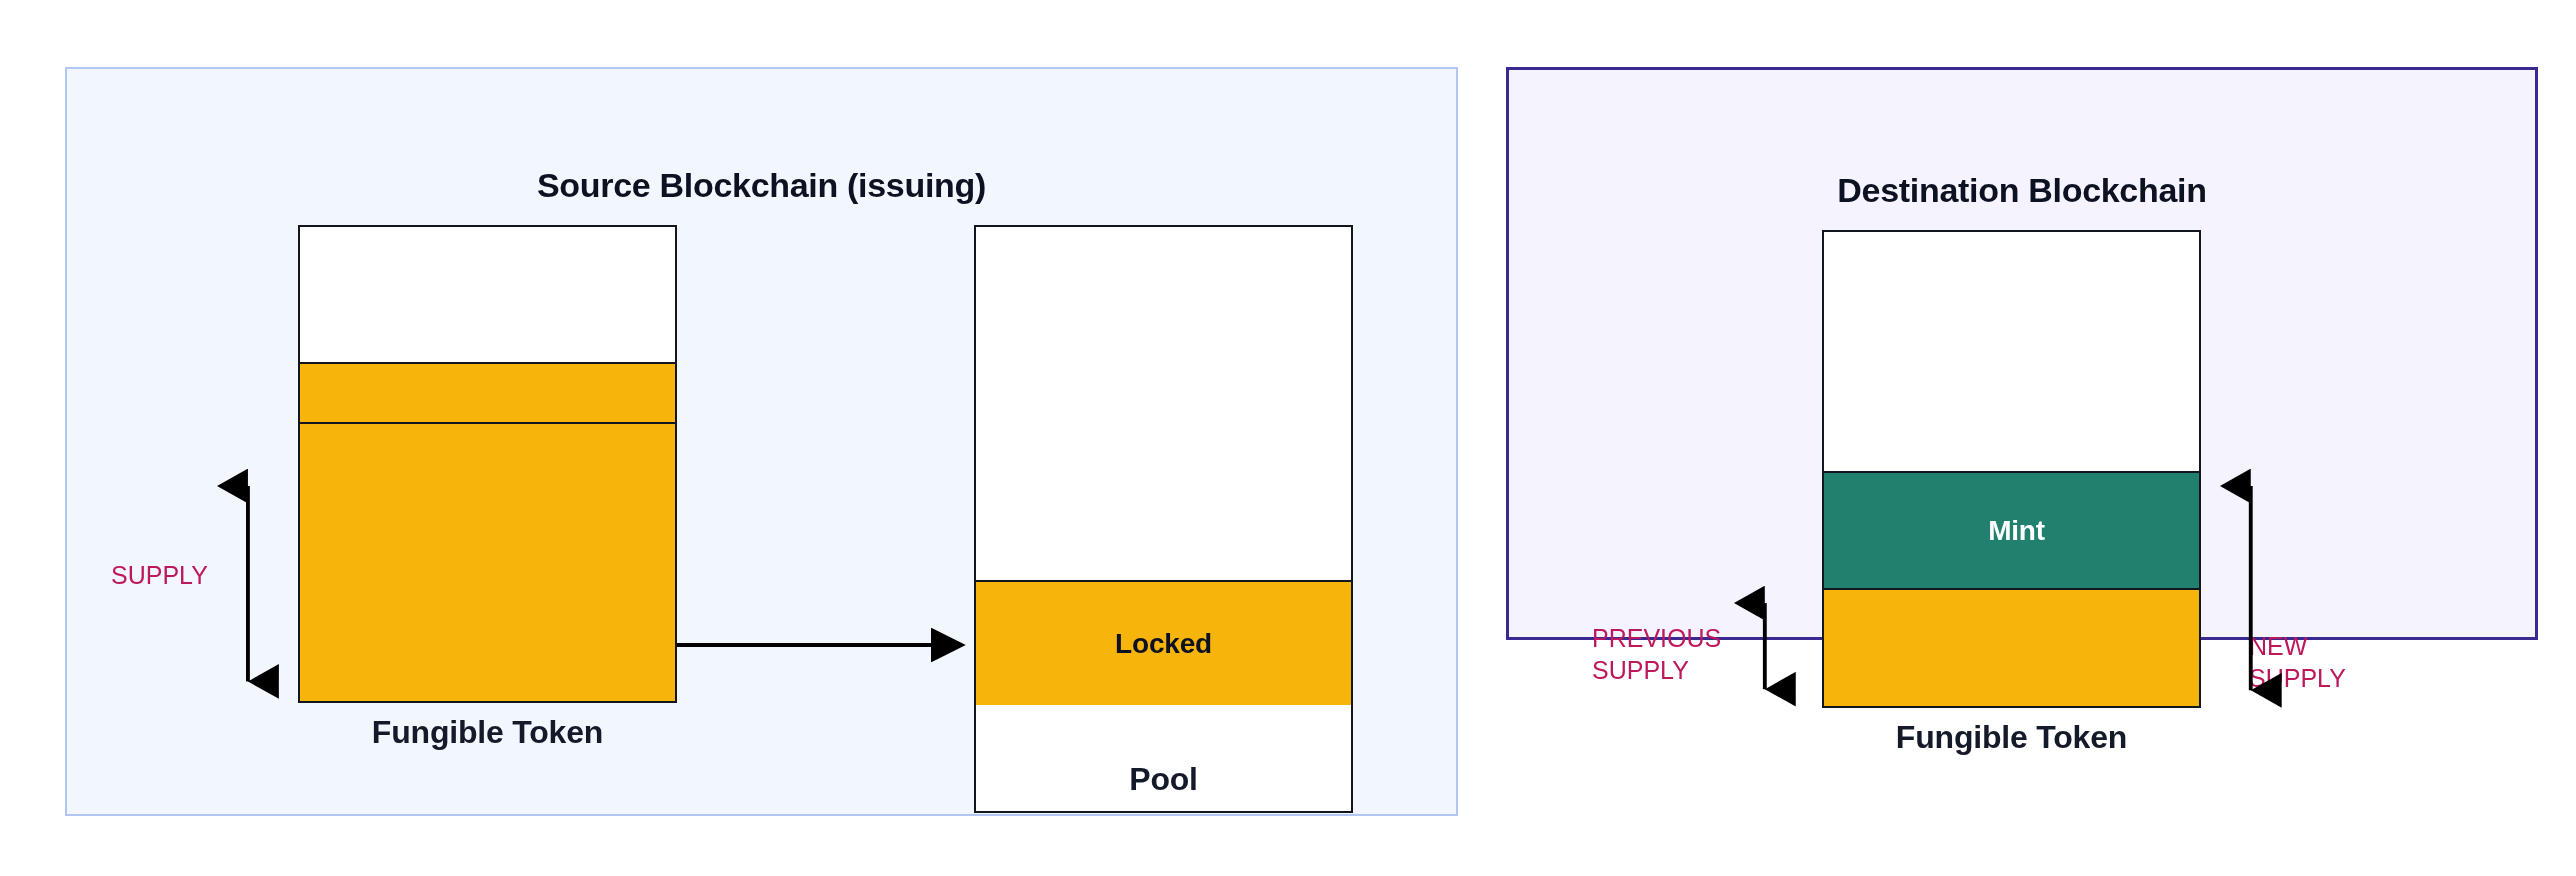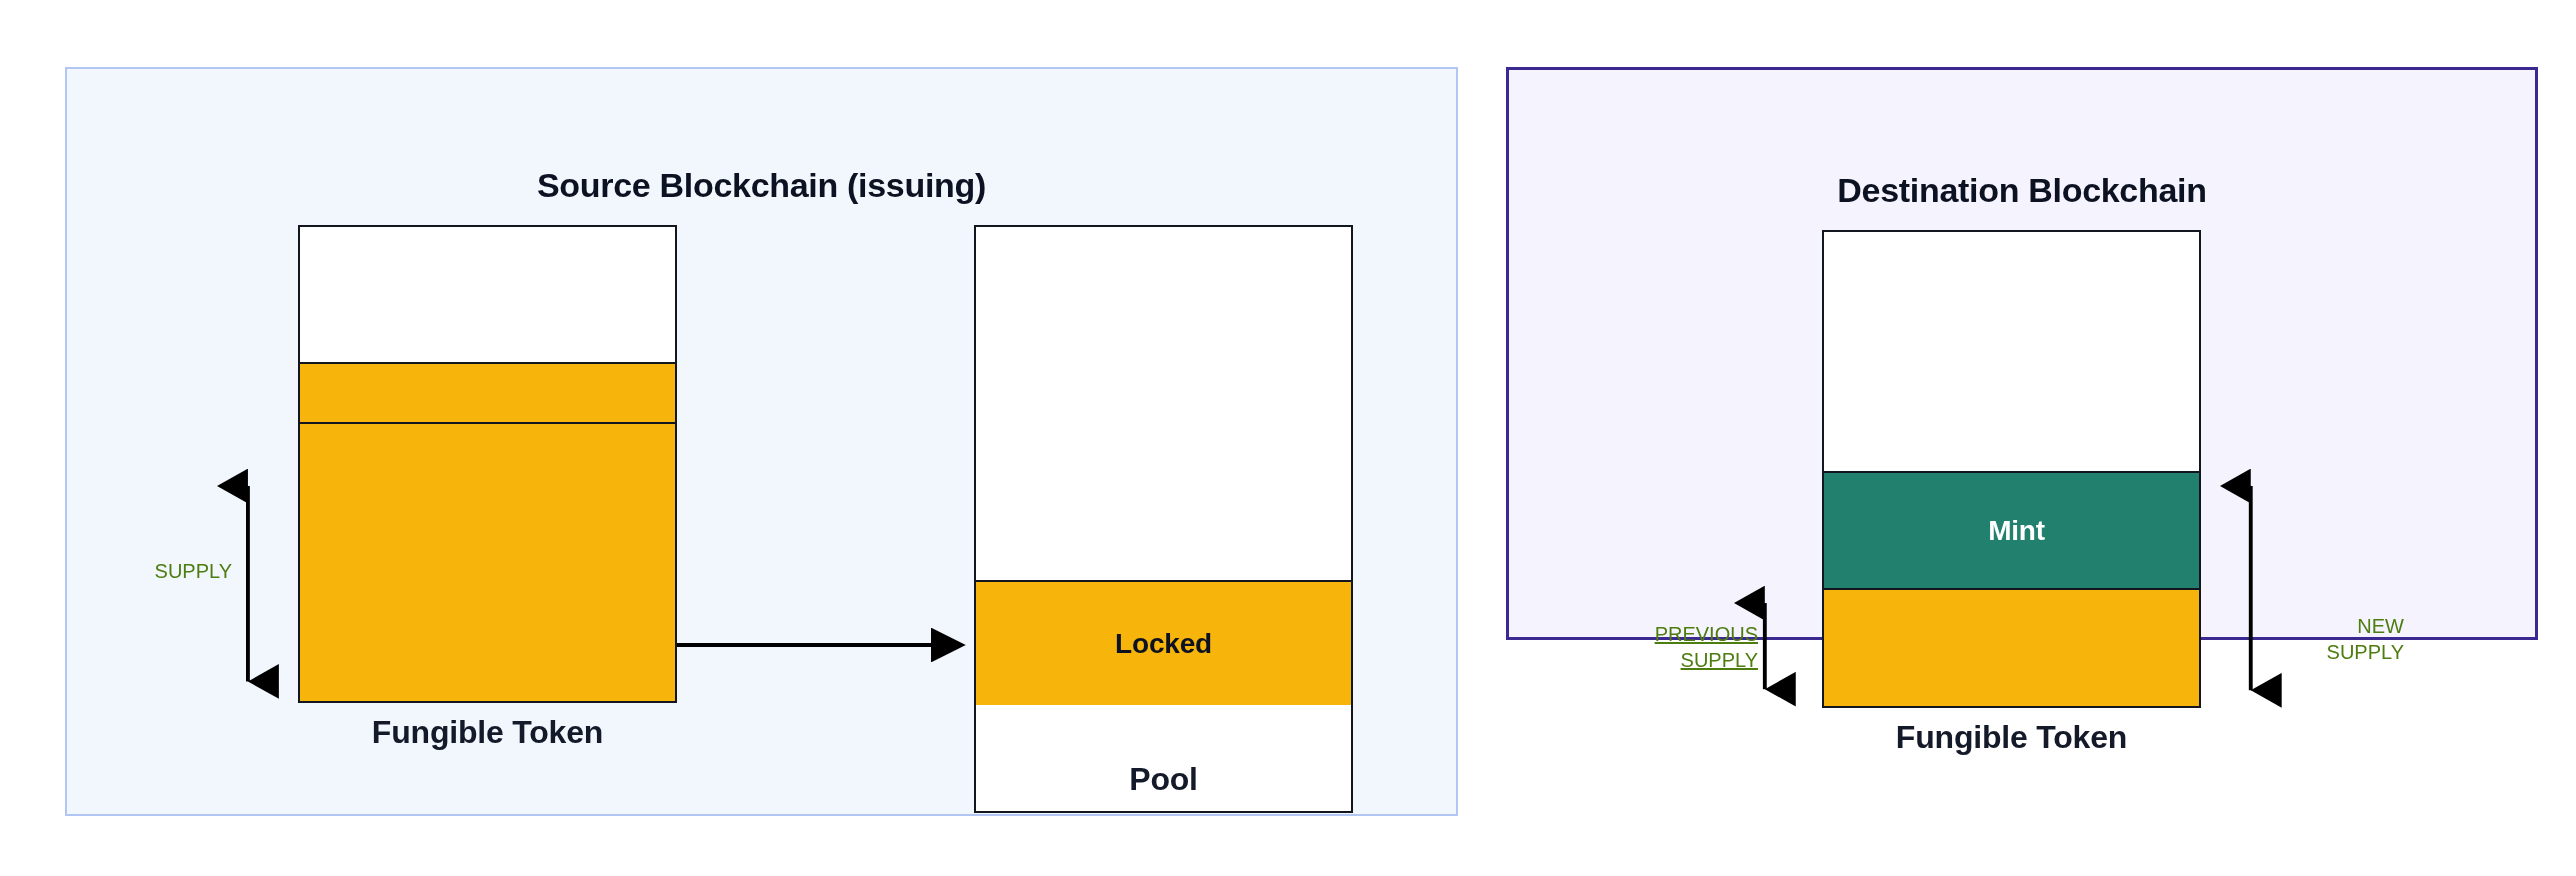--- a/index.html
+++ b/index.html
@@ -89,24 +89,24 @@
     font-weight: 700;
     font-size: 32px;
     letter-spacing: -0.2px;
     color: #141a29;
     white-space: nowrap;
   }
 
   
   .measure-label {
     position: absolute;
-    text-align: right;
-    font-size: 20px;
+    text-align: left;
+    font-size: 25px;
     font-weight: 400;
-    color: #4d7c0f;
+    color: #be185d;
     line-height: 1.28;
     white-space: pre-line;
   }
 
   
   #arrow-layer {
     position: absolute;
     left: 0; top: 0;
     width: 2576px;
     height: 877px;
@@ -145,24 +145,24 @@
     <div class="panel-title">Destination Blockchain</div>
 
     <div class="bar" id="dest-token-bar" style="left:313px; top:160px; width:379px; height:478px;">
       <div class="bar-seg seg-empty" style="top:0px; height:239px;"></div>
       <div class="bar-seg seg-teal seg-divider-top" style="top:239px; height:117px;padding-left:10px;">Mint</div>
       <div class="bar-seg seg-orange seg-divider-top" style="top:356px; height:123px;"></div>
     </div>
 
     <div class="bar-caption" style="left:313px; top:649px; width:379px;">Fungible Token</div>
 
-    <div class="measure-label" style="left:83px; top:552px; width:166px;text-decoration:underline;">PREVIOUS
+    <div class="measure-label" style="left:83px; top:552px; width:166px;">PREVIOUS
 SUPPLY</div>
 
-    <div class="measure-label" style="left:740px; top:544px; width:155px;">NEW
+    <div class="measure-label" style="left:740px; top:560px; width:155px;">NEW
 SUPPLY</div>
   </div>
 
   <svg id="arrow-layer" viewBox="0 0 4665 1588">
     <defs>
       <marker id="arrowhead-up" markerWidth="9" markerHeight="9" refX="4.5" refY="8" orient="auto-start-reverse" markerUnits="strokeWidth">
         <path d="M 0 8 L 4.5 0 L 9 8 z" fill="#000000"></path>
       </marker>
       <marker id="arrowhead-down" markerWidth="9" markerHeight="9" refX="4.5" refY="8" orient="auto" markerUnits="strokeWidth">
         <path d="M 0 0 L 9 0 L 4.5 8 z" fill="#000000"></path>

